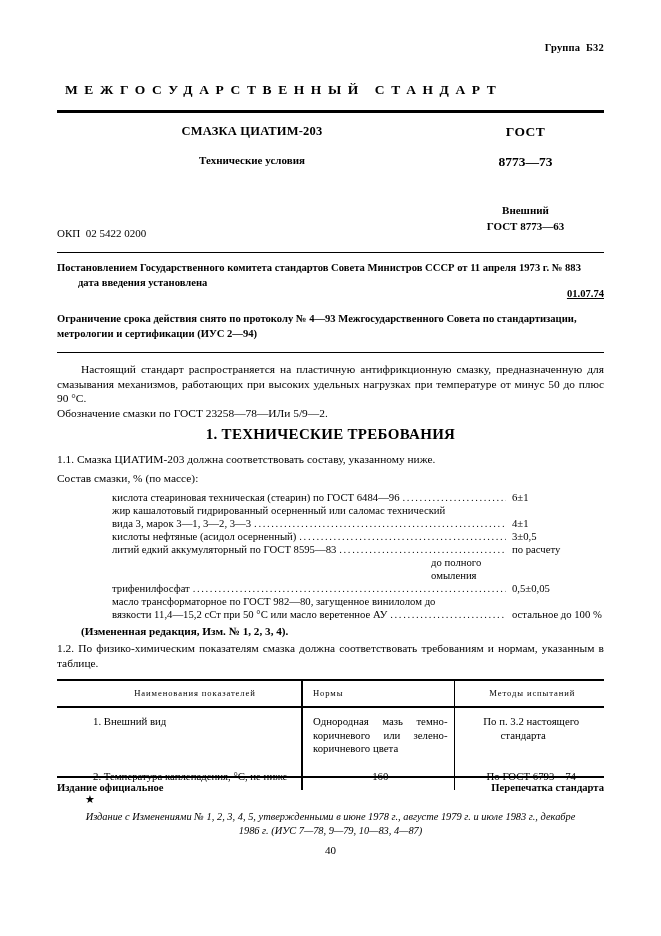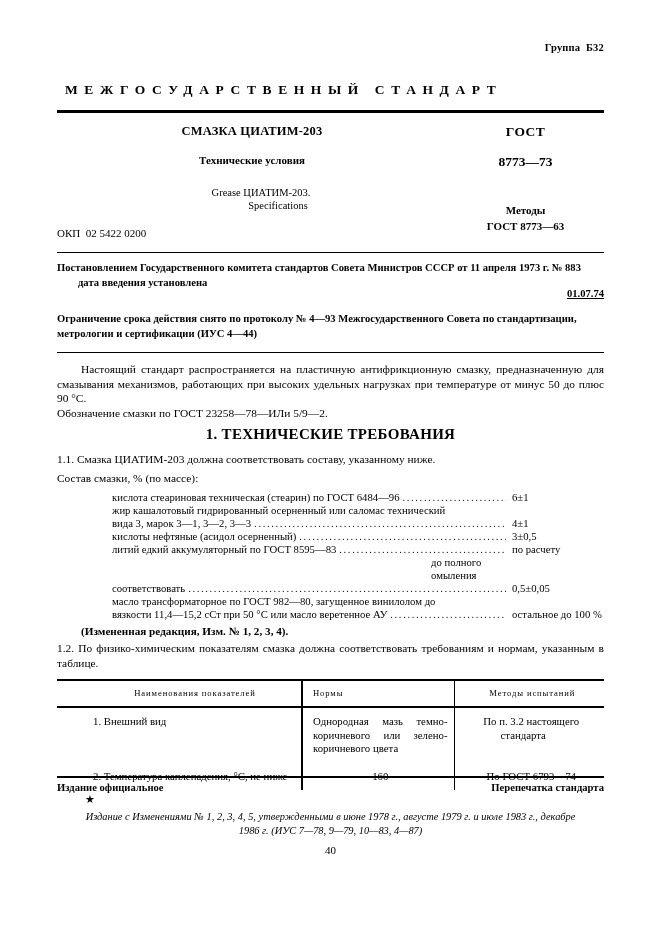--- a/index.html
+++ b/index.html
@@ -375,45 +375,41 @@
 
     <div class="group-code">Группа  Б32</div>
 
     <div class="std-header">МЕЖГОСУДАРСТВЕННЫЙ  СТАНДАРТ</div>
     <div class="rule-thick" style="top:110px"></div>
 
     <div class="title-block">
       <div class="title-left">
         <div class="t-name">СМАЗКА ЦИАТИМ-203</div>
         <div class="t-sub">Технические условия</div>
-        <div class="t-eng">
-          <div>Grease ЦИАТИМ-203.</div>
-          <div class="l2">Specifications</div>
-        </div>
       </div>
       <div class="title-right">
         <div class="gost-word">ГОСТ</div>
         <div class="gost-num">8773—73</div>
-        <div class="vzamen">Методы</div>
+        <div class="vzamen">Внешний</div>
         <div class="vzamen-num">ГОСТ 8773—63</div>
       </div>
     </div>
 
     <div class="okp">ОКП  02 5422 0200</div>
     <div class="rule-thin" style="top:252px"></div>
 
     <div class="decree">
       <span>Постановлением Государственного комитета стандартов Совета Министров СССР от 11 апреля 1973 г. № 883</span><br>
       <span class="line2">дата введения установлена</span>
     </div>
     <div class="date-intro">01.07.74</div>
 
     <div class="limit-note">
       <span>Ограничение срока действия снято по протоколу № 4—93 Межгосударственного Совета по стандартизации,</span><br>
-      <span class="l2">метрологии и сертификации (ИУС 4—44)</span>
+      <span class="l2">метрологии и сертификации (ИУС 2—94)</span>
     </div>
     <div class="rule-thin" style="top:352px"></div>
 
     <div class="intro para"><span class="ind"></span><span>Настоящий стандарт распространяется на пластичную антифрикционную смазку, предназначенную для смазывания механизмов, работающих при высоких удельных нагрузках при температуре от минус 50 до плюс 90 °С.</span></div>
 
     <div class="designation"><span class="ind"></span><span>Обозначение смазки по ГОСТ 23258—78—ИЛи 5/9—2.</span></div>
 
     <div class="section-title">1. ТЕХНИЧЕСКИЕ ТРЕБОВАНИЯ</div>
 
     <div class="clause11"><span class="ind"></span><span>1.1.  Смазка ЦИАТИМ-203 должна соответствовать составу, указанному ниже.</span></div>
@@ -438,21 +434,21 @@
           <span class="comp-val">3±0,5</span>
         </div>
         <div class="comp-row">
           <span class="comp-name">литий едкий аккумуляторный по ГОСТ 8595—83</span>
           <span class="comp-lead">................................................................................................................................................................</span>
           <span class="comp-val">по расчету</span>
         </div>
         <div class="comp-cont">до полного</div>
         <div class="comp-cont">омыления</div>
         <div class="comp-row">
-          <span class="comp-name">соответствовать</span>
+          <span class="comp-name">трифенилфосфат</span>
           <span class="comp-lead">................................................................................................................................................................</span>
           <span class="comp-val">0,5±0,05</span>
         </div>
         <div class="comp-plain">масло трансформаторное по ГОСТ 982—80, загущенное винилолом до</div>
         <div class="comp-row">
           <span class="comp-name">вязкости 11,4—15,2 сСт при 50 °С или масло веретенное АУ</span>
           <span class="comp-lead">................................................................................................................................................................</span>
           <span class="comp-val">остальное до 100 %</span>
         </div>
       </div>

